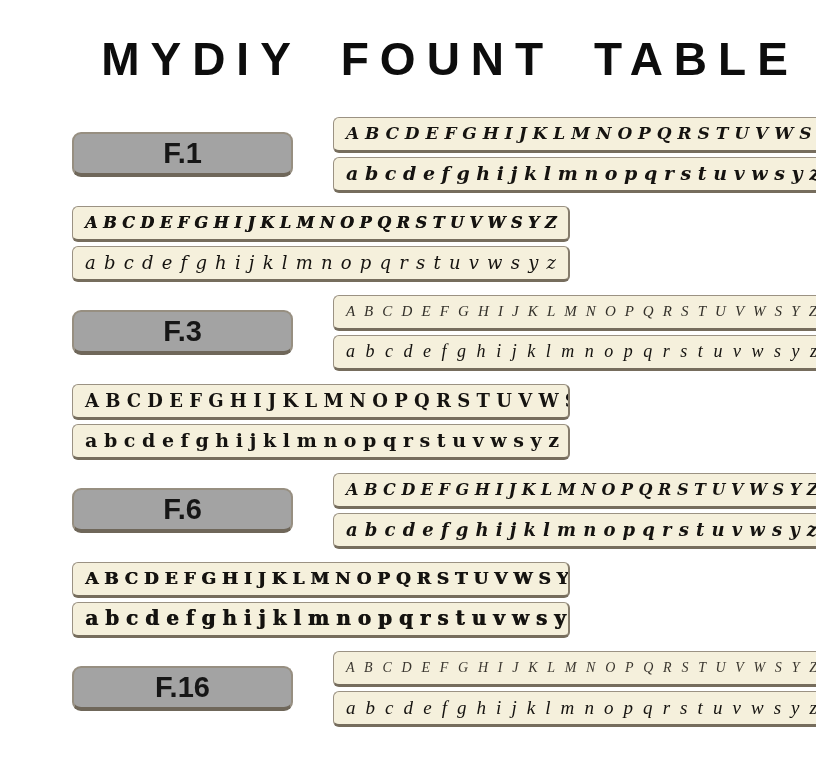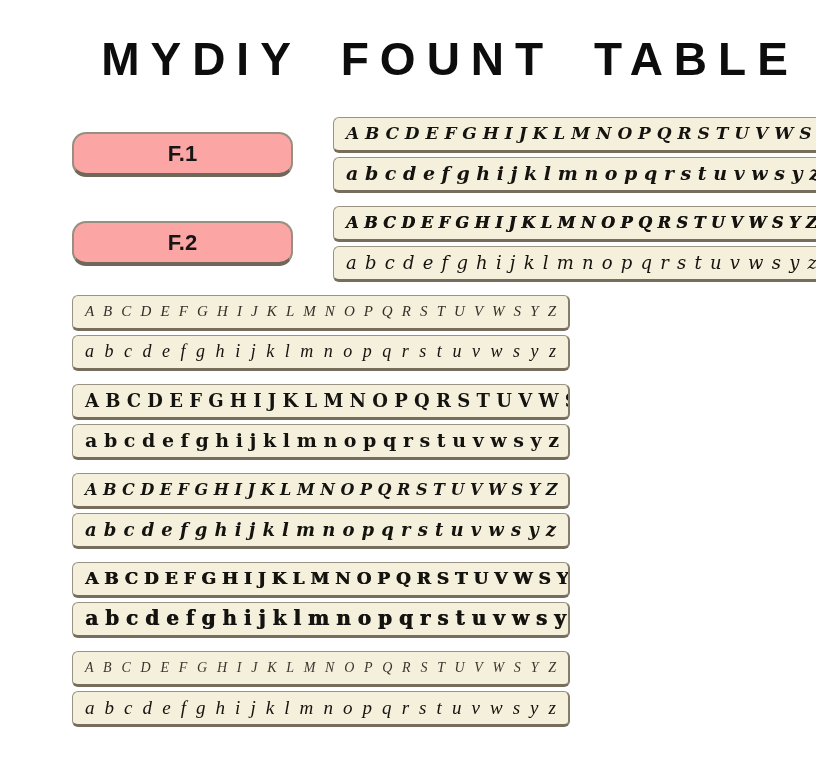--- a/index.html
+++ b/index.html
@@ -27,28 +27,28 @@
   .row{
     display:flex;
     align-items:center;
     padding-left:30px;
     margin-bottom:13px;
   }
   .fbtn{
     width:221px;
     height:45px;
     margin-right:40px;
-    background:#fca5a5;
+    background:#a3a3a3;
     border:2px solid #978f81;
     border-bottom:4px solid #6f675a;
-    border-radius:14px;
+    border-radius:9px;
     display:flex;
     align-items:center;
     justify-content:center;
-    font-size:22px;
+    font-size:29px;
     font-weight:700;
     color:#161616;
     box-sizing:border-box;
     cursor:pointer;
   }
   .samples{
     width:498px;
     display:flex;
     flex-direction:column;
     gap:4px;
@@ -96,56 +96,58 @@
 
     <div class="row">
       <div class="fbtn">F.1</div>
       <div class="samples">
         <div class="strip f1u">A B C D E F G H I J K L M N O P Q R S T U V W S Y Z</div>
         <div class="strip f1l">a b c d e f g h i j k l m n o p q r s t u v w s y z</div>
       </div>
     </div>
 
     <div class="row">
-      <div class="fbtn">F.2</div>
       <div class="samples">
         <div class="strip f2u">A B C D E F G H I J K L M N O P Q R S T U V W S Y Z</div>
         <div class="strip f2l">a b c d e f g h i j k l m n o p q r s t u v w s y z</div>
       </div>
     </div>
 
     <div class="row">
+      <div class="fbtn">F.3</div>
       <div class="samples">
         <div class="strip f3u">A B C D E F G H I J K L M N O P Q R S T U V W S Y Z</div>
         <div class="strip f3l">a b c d e f g h i j k l m n o p q r s t u v w s y z</div>
       </div>
     </div>
 
     <div class="row">
       <div class="samples">
         <div class="strip f4u">A B C D E F G H I J K L M N O P Q R S T U V W S Y Z</div>
         <div class="strip f4l">a b c d e f g h i j k l m n o p q r s t u v w s y z</div>
       </div>
     </div>
 
     <div class="row">
+      <div class="fbtn">F.6</div>
       <div class="samples">
         <div class="strip f6u">A B C D E F G H I J K L M N O P Q R S T U V W S Y Z</div>
         <div class="strip f6l">a b c d e f g h i j k l m n o p q r s t u v w s y z</div>
       </div>
     </div>
 
     <div class="row">
       <div class="samples">
         <div class="strip f8u">A B C D E F G H I J K L M N O P Q R S T U V W S Y Z</div>
         <div class="strip f8l">a b c d e f g h i j k l m n o p q r s t u v w s y z</div>
       </div>
     </div>
 
     <div class="row">
+      <div class="fbtn">F.16</div>
       <div class="samples">
         <div class="strip f16u">A B C D E F G H I J K L M N O P Q R S T U V W S Y Z</div>
         <div class="strip f16l">a b c d e f g h i j k l m n o p q r s t u v w s y z</div>
       </div>
     </div>
 
   </div>
 </div>
 
 </body></html>

